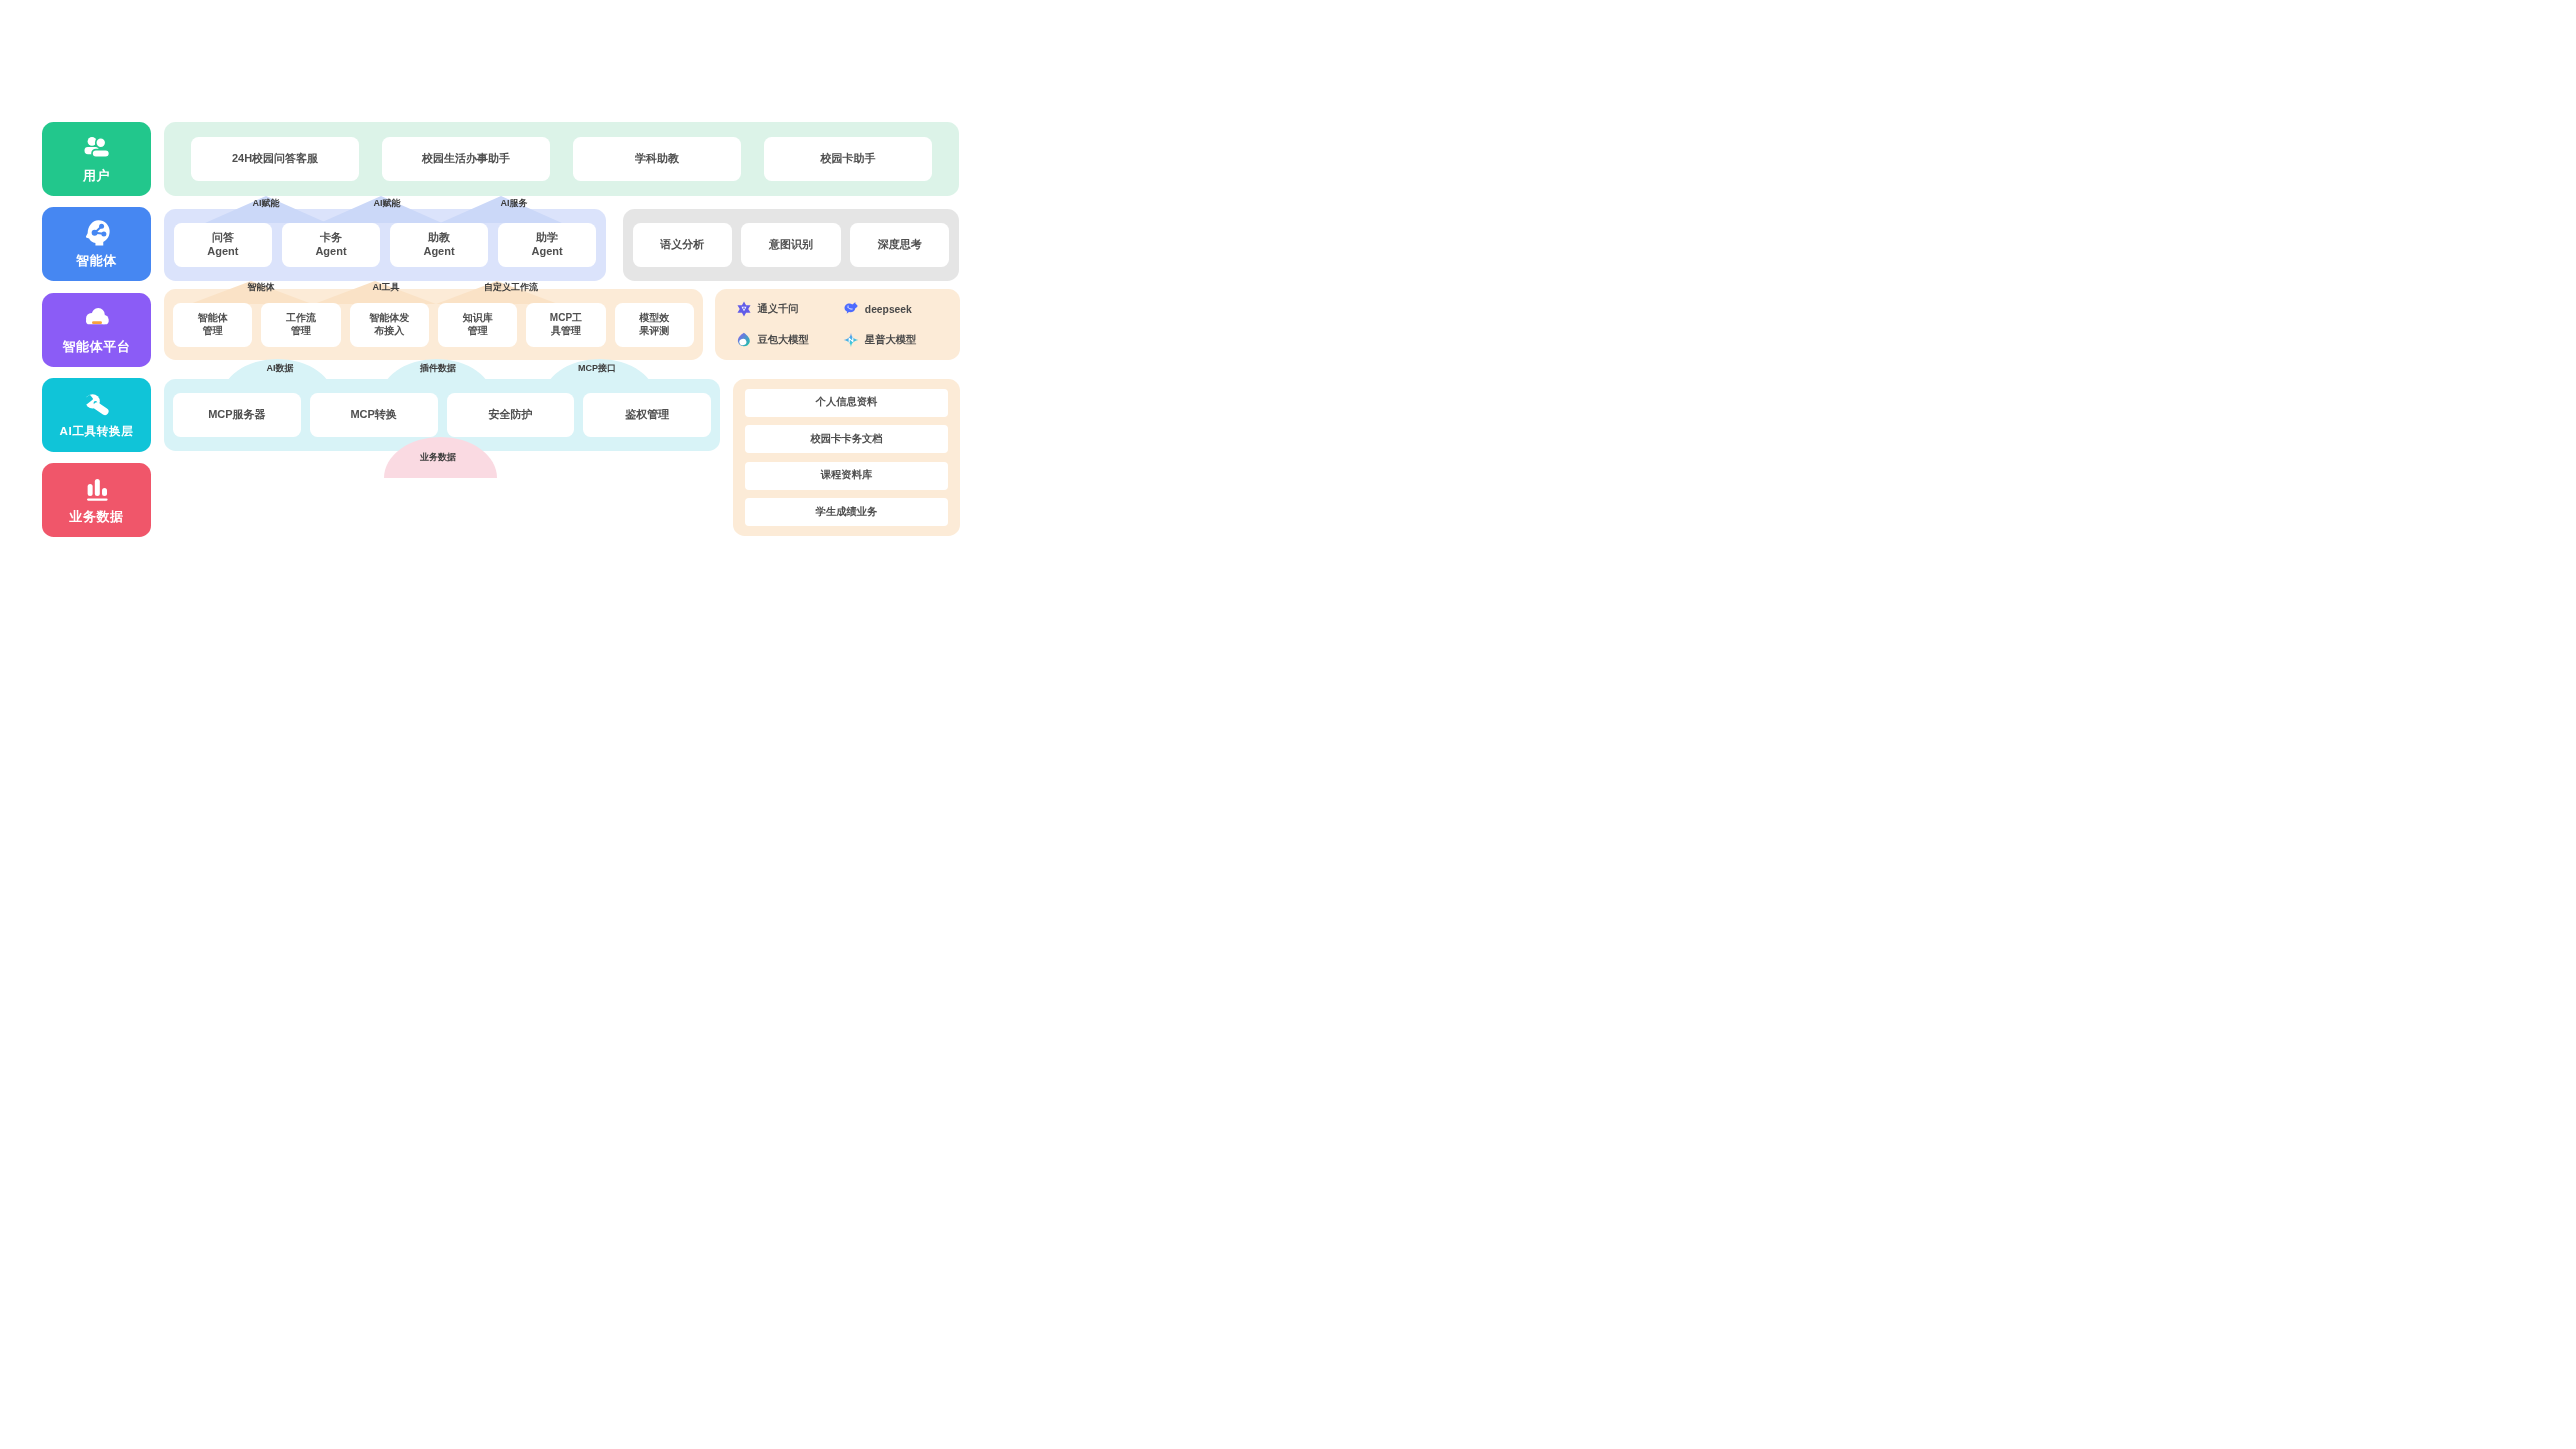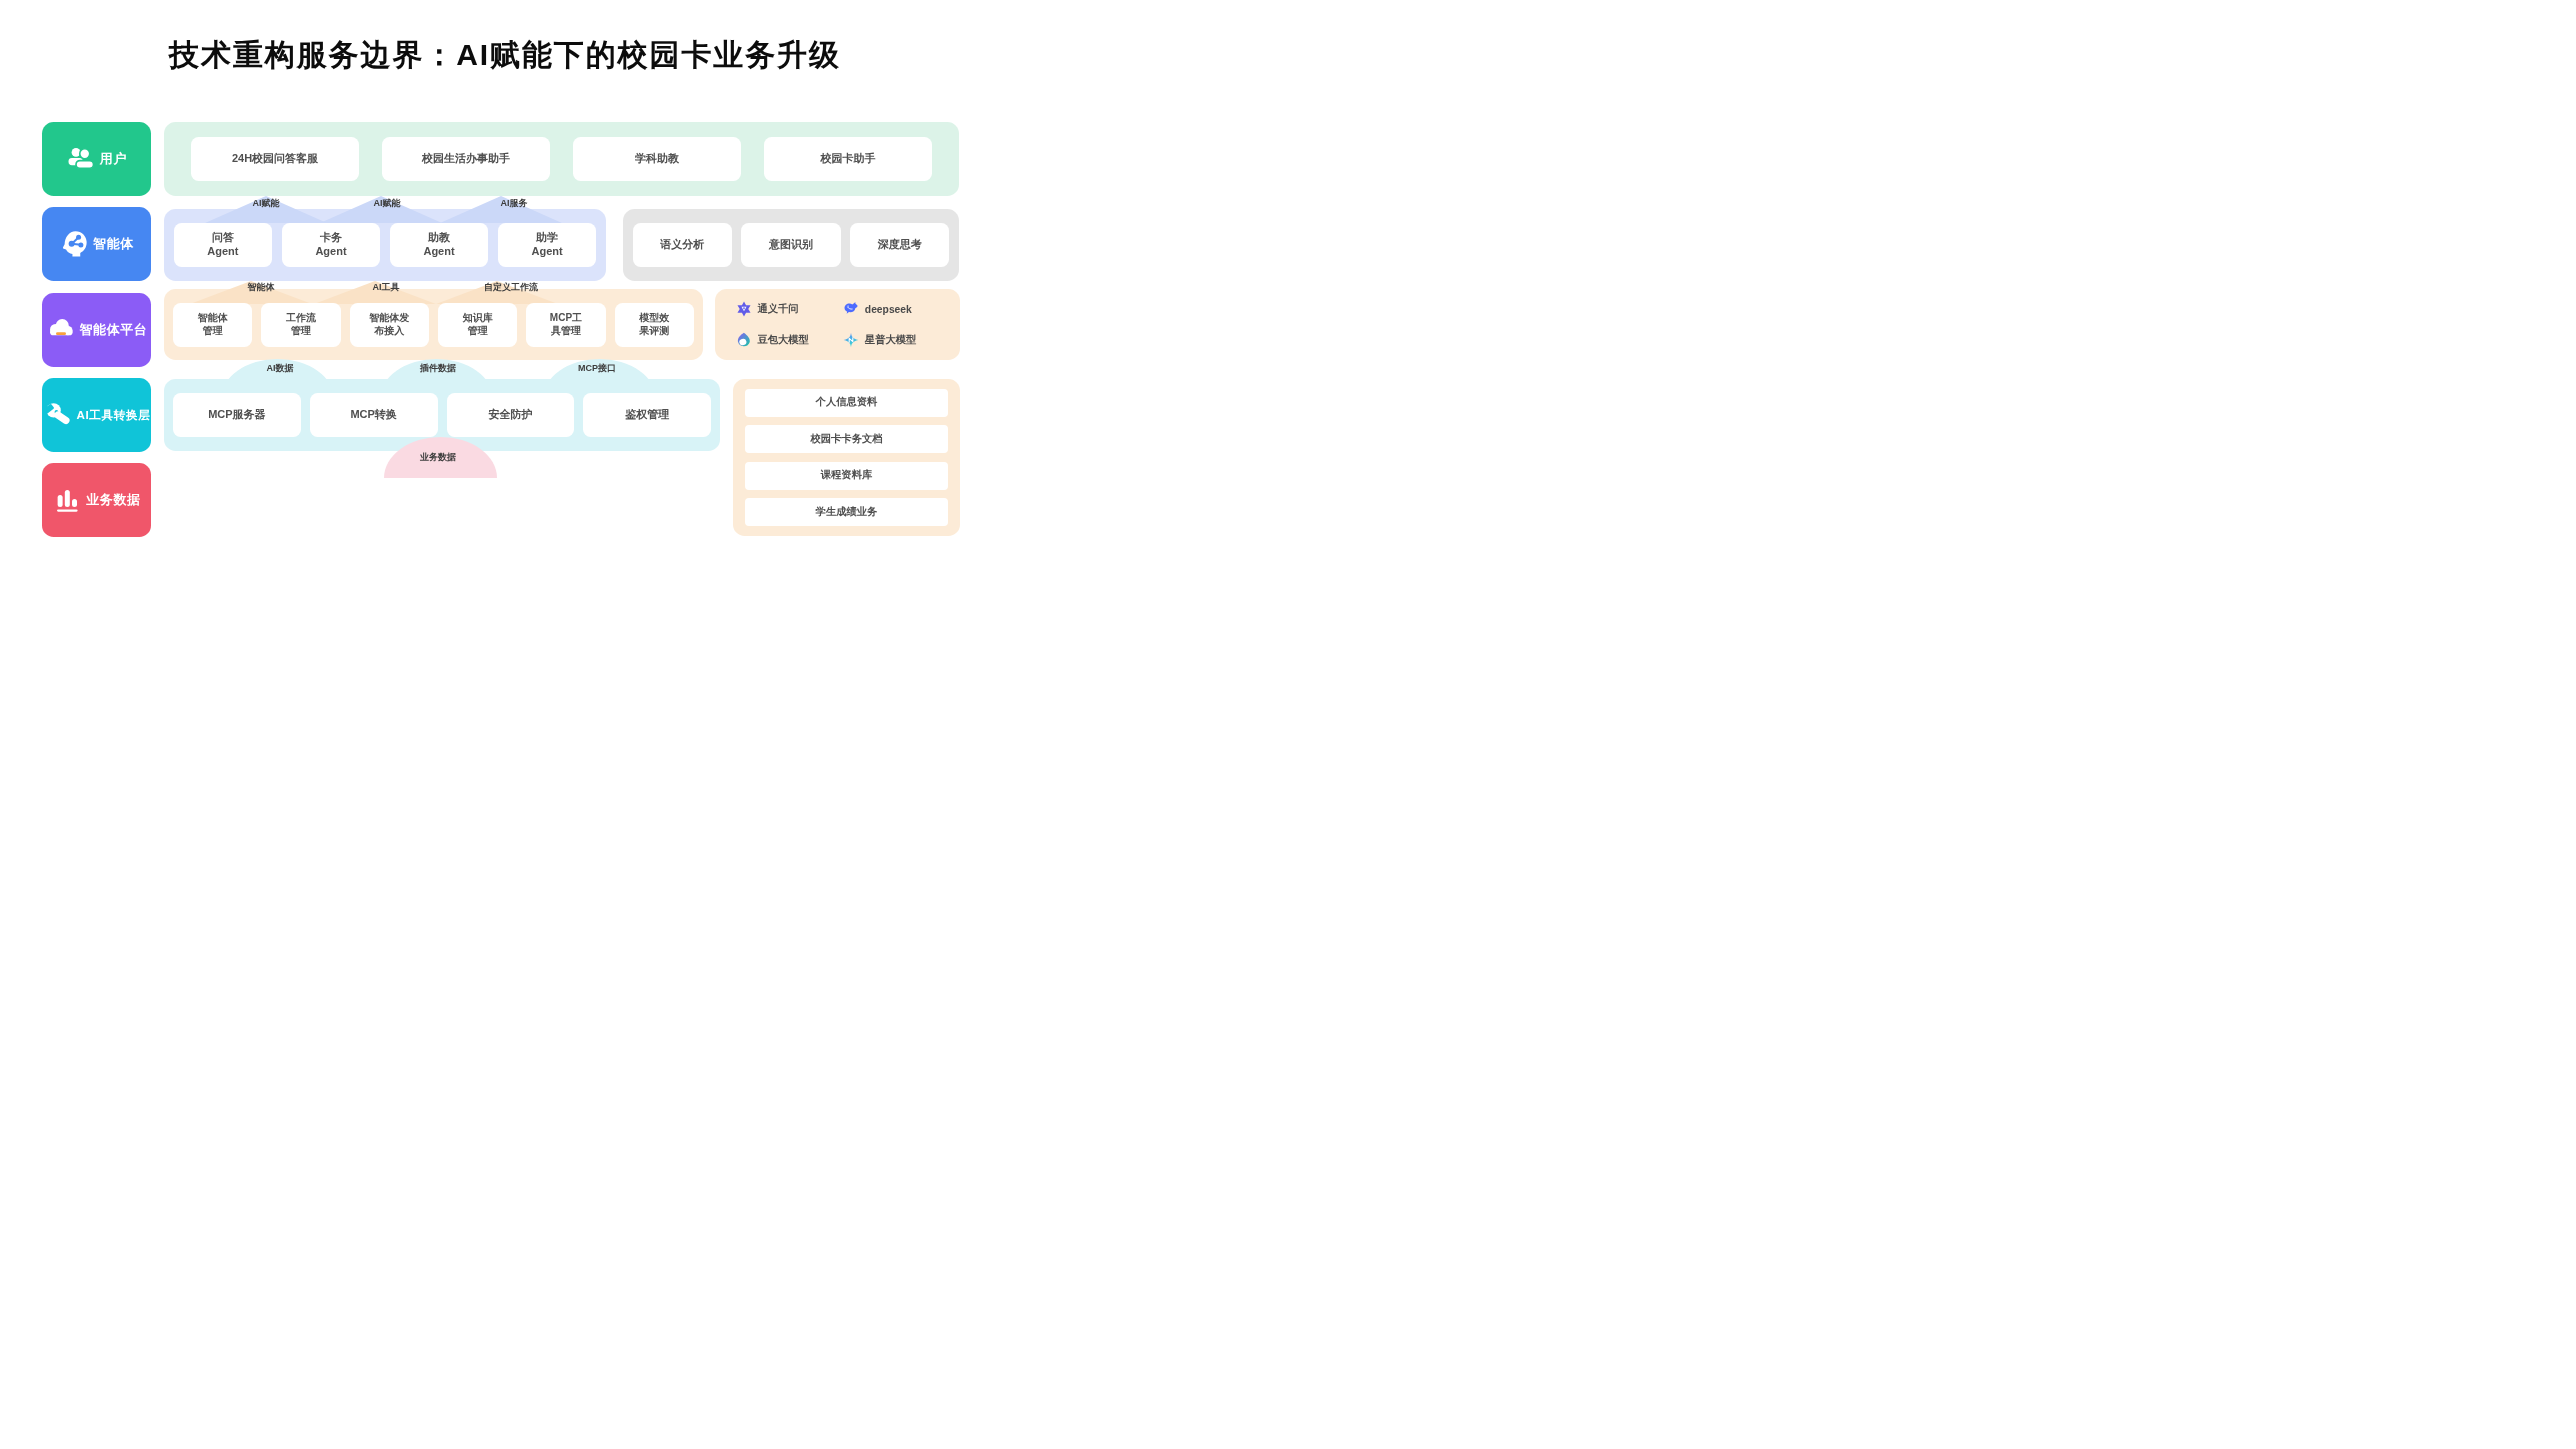--- a/index.html
+++ b/index.html
@@ -4,21 +4,21 @@
 <style>
   html,body{margin:0;padding:0;background:#ffffff;}
   body{font-family:"Liberation Sans","DejaVu Sans",sans-serif;}
   .stage{position:relative;width:1010px;height:568px;background:#fff;overflow:hidden;}
 
   .page-title{position:absolute;top:35px;left:0;right:0;text-align:center;
     font-size:30px;font-weight:900;color:#0c0c0c;letter-spacing:1.9px;}
 
   
   .side{position:absolute;left:42px;width:109px;height:74px;border-radius:11.6px;
-    color:#fff;display:flex;align-items:center;justify-content:center;gap:3.9px;}
+    color:#fff;display:flex;flex-direction:column;align-items:center;justify-content:center;gap:3.9px;}
   .side .slbl{font-size:13px;font-weight:700;letter-spacing:0.6px;}
   .side .sicon{width:30px;height:30px;display:block;}
   .side .sicon svg{width:100%;height:100%;display:block;}
   .s0{top:122px;background:#22C78C;}
   .s1{top:207px;background:#4687F2;}
   .s2{top:293px;background:#8b5cf6;}
   .s3{top:378px;background:#10C4D8;}
   .s3 .slbl{font-size:11.6px;}
   .s4{top:463px;background:#F0566A;}
 
@@ -58,21 +58,20 @@
   .dome.d3{top:359px;width:113px;height:40px;background:#D8F3F7;}
   .dome.d4{top:437px;width:113px;height:41px;background:#FADAE2;z-index:1;}
   .clabel{position:absolute;z-index:4;transform:translateX(-50%);white-space:nowrap;
     font-size:9px;font-weight:700;color:#3d3d3d;}
 </style>
 </head>
 <body>
 
 <div class="stage">
 
-  <div class="page-title">技术重构服务边界：AI赋能下的校园卡业务升级</div>
 
   <div class="side s0">
     <span class="sicon">
       <svg viewBox="0 0 48 48">
           <g fill="#fff">
         <circle cx="16" cy="13.5" r="7"></circle>
         <rect x="4" y="22.5" width="23" height="11.5" rx="5.5"></rect>
         <circle cx="30" cy="15.5" r="8" stroke="#22C78C" stroke-width="2.6"></circle>
         <rect x="16" y="26.5" width="28" height="12.5" rx="6.2" stroke="#22C78C" stroke-width="2.6"></rect>
       </g>

